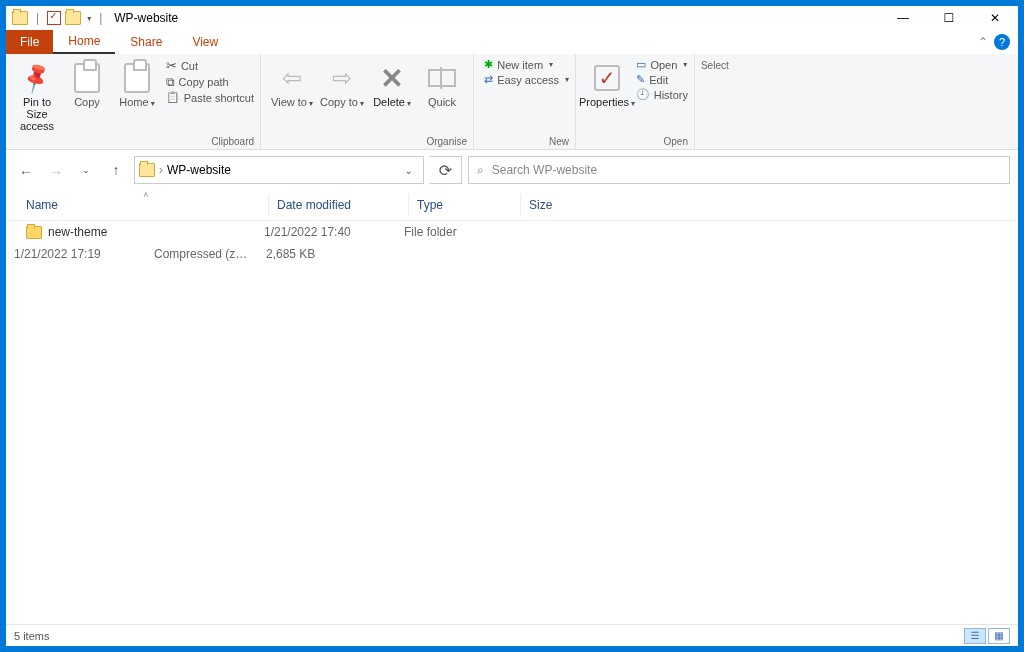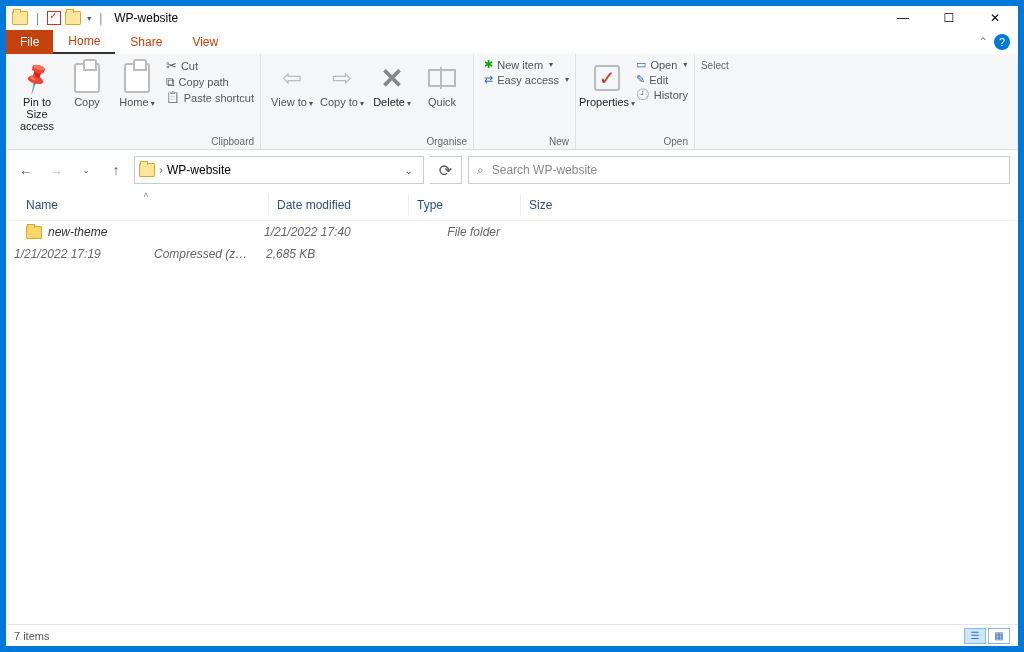--- a/index.html
+++ b/index.html
@@ -59,26 +59,26 @@
 .addr-caret { margin-left:auto; color:#555; font-size:10px; padding:0 6px;}
 .refresh-cell {border:1px solid #ccc; border-left:none; height:28px; width:32px; display:flex; align-items:center; justify-content:center; color:#555;}
 .searchbox { flex:1; border:1px solid #ccc; height:28px; display:flex; align-items:center; padding:0 8px; color:#888; font-size:12px; gap:8px;}
 .columns { display:flex; border-bottom:1px solid #eee; font-size:12px; color:#2b4e86; padding: 4px 0; }
 .col { padding: 4px 8px; position: relative;}
 .col.name { width: 250px; padding-left: 20px;}
 .col.date { width: 140px; border-left:1px solid #eee;margin-left:12px;}
 .col.type { width: 112px; border-left:1px solid #eee;}
 .col.size { width: 70px; border-left:1px solid #eee;}
 .sort-ic { font-size: 9px; color:#888; position:absolute; top:-4px; left:50%; transform:translateX(-50%);}
-.filelist { flex:1; overflow:auto;font-style:italic;}
+.filelist { flex:1; overflow:auto;}
 .row { display:flex; font-size:12px; color:#333; padding:2px 0;}
 .cell { padding: 2px 8px;}
 .cell.name { width:250px; padding-left:20px; display:flex; align-items:center; gap:6px;}
 .cell.date { width:140px; color:#666;}
-.cell.type { width:112px; color:#666; white-space:nowrap; overflow:hidden; text-overflow:ellipsis;text-align:right;}
+.cell.type { width:112px; color:#666; white-space:nowrap; overflow:hidden; text-overflow:ellipsis;}
 .cell.size { width:70px; color:#666; text-align:left;}
 .file-folder-ic { width:16px; height:13px; background:#ffd667; border:1px solid #d4a938; border-radius:1px; position:relative; flex-shrink:0;}
 .file-folder-ic::before{content:""; position:absolute; top:-3px; left:0; width:6px; height:3px; background:#ffd667; border:1px solid #d4a938; border-bottom:none;}
 .file-zip-ic { width:16px; height:13px; background:#ffd667; border:1px solid #d4a938; border-radius:1px; position:relative; flex-shrink:0;}
 .file-zip-ic::after{ content:""; position:absolute; left:6px; top:0; bottom:0; width:3px; background: repeating-linear-gradient(0deg,#b47a1e 0 2px,#ffd667 2px 4px);}
 .statusbar { height:22px; border-top:1px solid #e5e5e5; display:flex; align-items:center; font-size:11px; color:#555; padding:0 8px;}
 .view-toggles { margin-left:auto; display:flex; gap:2px;}
 .view-toggle { width:22px; height:16px; border:1px solid #8fb8e0; display:flex; align-items:center; justify-content:center; font-size:10px; color:#3b6db4;}
 .view-toggle.active { background:#cde6ff;}
 </style>
@@ -272,20 +272,20 @@
         <div class="cell size"></div>
       </div>
       <div class="row">
         <div class="cell date">1/21/2022 17:19</div>
         <div class="cell type">Compressed (zipp...</div>
         <div class="cell size">2,685 KB</div>
       </div>
     </div>
 
   <div class="statusbar">
-    <span>7 items</span>
+    <span>5 items</span>
     <div class="view-toggles">
       <div class="view-toggle active">☰</div>
       <div class="view-toggle">▦</div>
     </div>
   </div>
 
 </div>
 
 </body></html>

